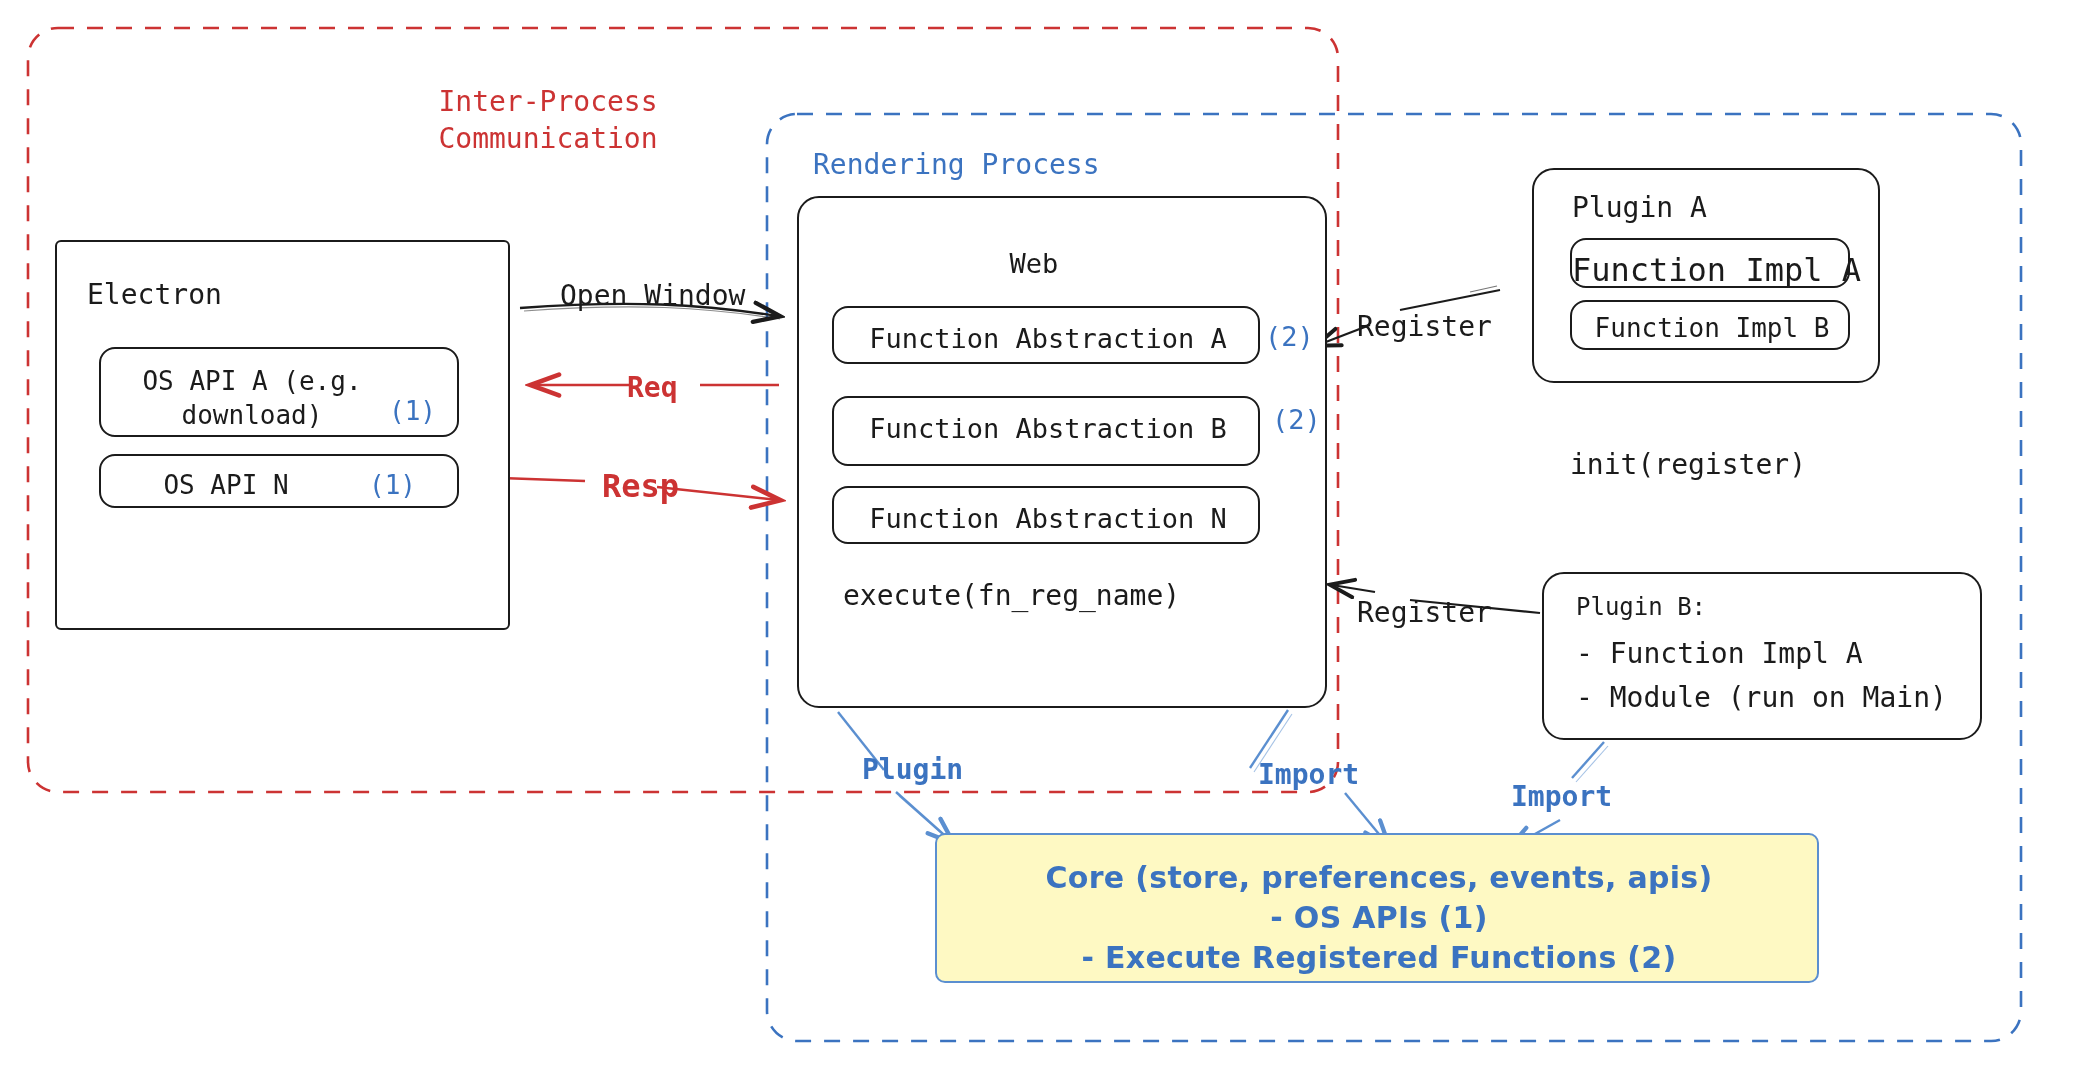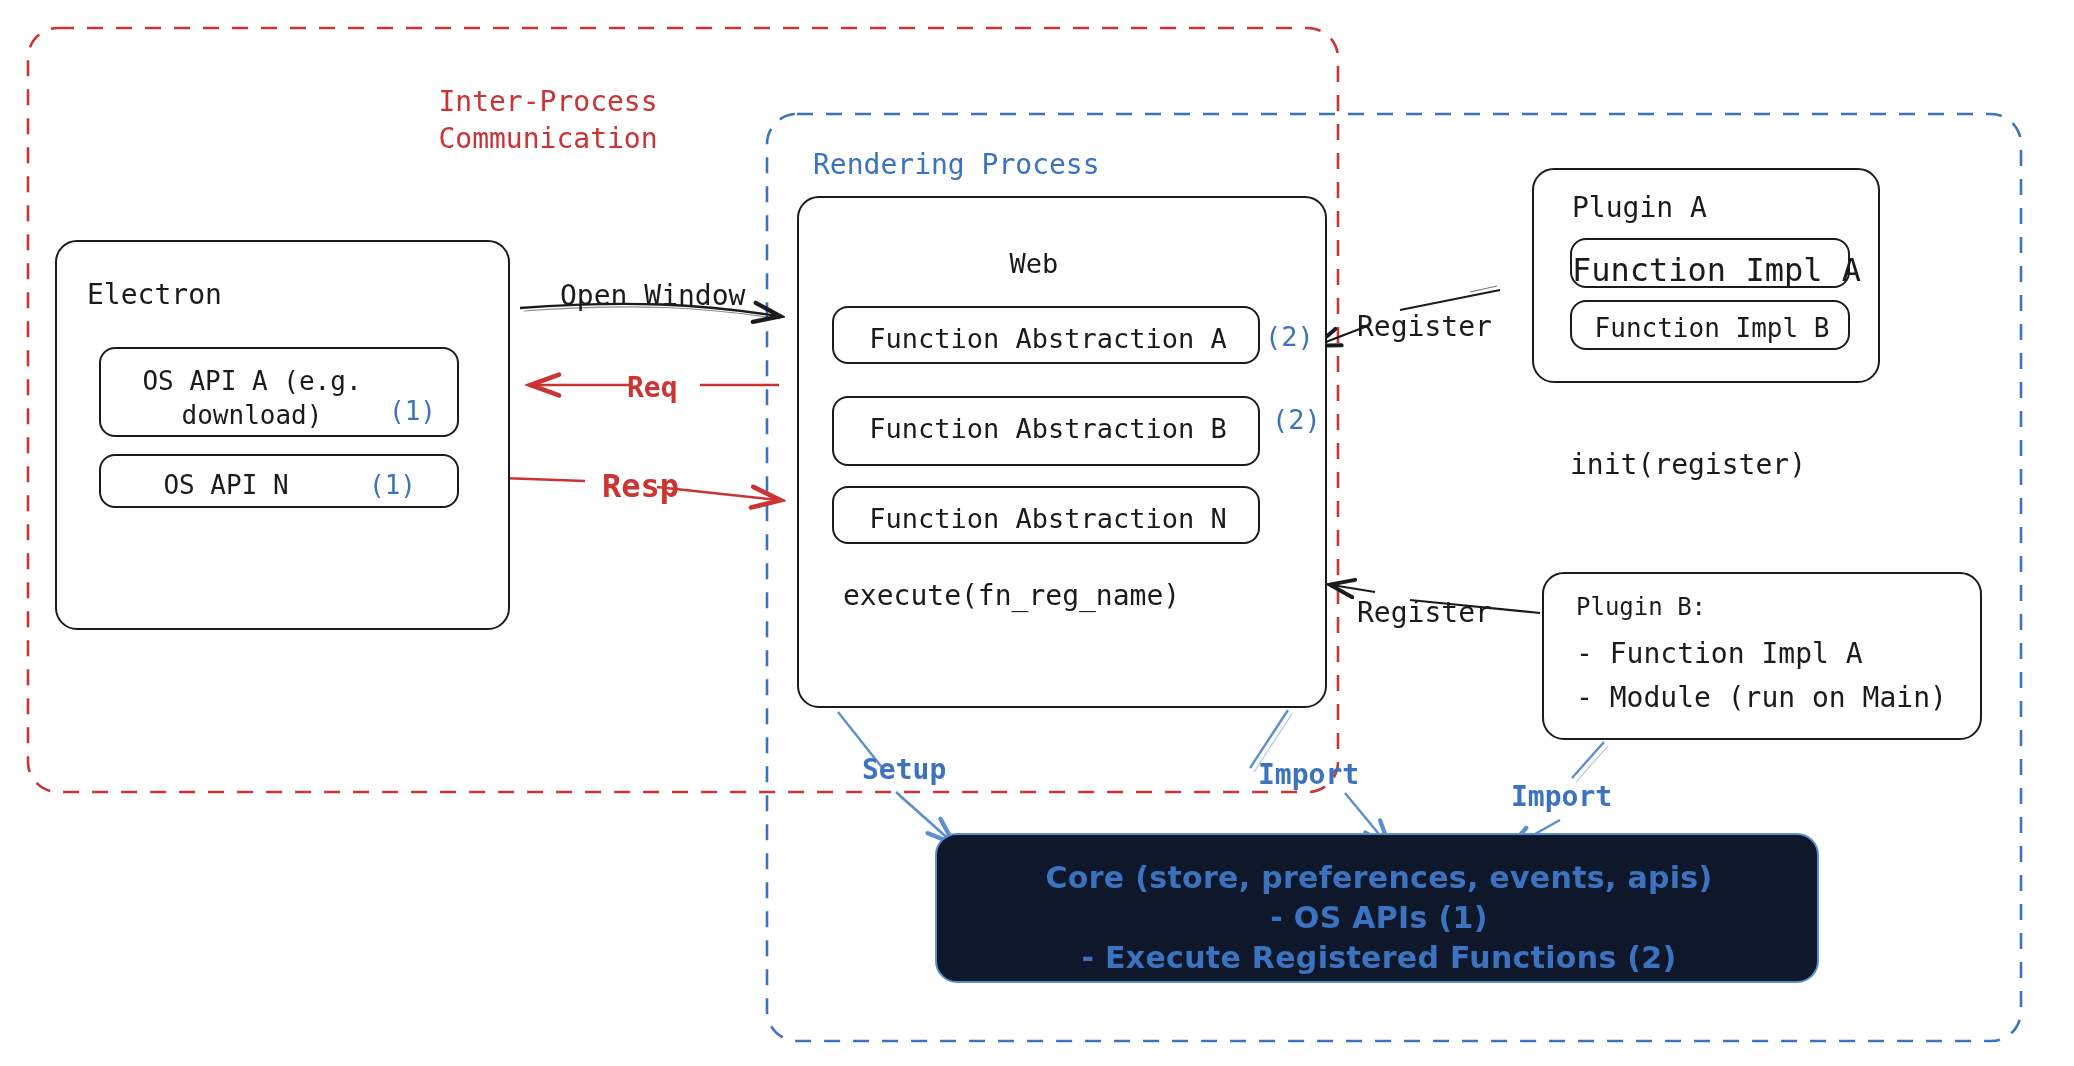--- a/index.html
+++ b/index.html
@@ -37,22 +37,22 @@
     line-height: 1.32;
   }
   .mono { font-family: "DejaVu Sans Mono", "Liberation Mono", monospace; }
   .red   { color: #CC3333; }
   .blue  { color: #3B73C0; }
   .ctr   { text-align: center; }
   .corebox {
     position: absolute;
     box-sizing: border-box;
     border: 2.5px solid #5B8FD0;
-    border-radius: 22px;
-    background: #0f172a;
+    border-radius: 10px;
+    background: #fef9c3;
   }
   .coretext {
     position: absolute;
     color: #3B73C0;
     text-align: center;
     white-space: pre;
     font-family: "DejaVu Sans", "Liberation Sans", sans-serif;
     font-weight: bold;
     letter-spacing: 0.3px;
     line-height: 1.38;
@@ -107,21 +107,21 @@
     <path d="M1604,742 L1572,778" fill="none" stroke="#5B8FD0" stroke-width="2.4"></path>
     <path d="M1608,746 L1576,782" fill="none" stroke="#5B8FD0" stroke-width="1.1" opacity=".55"></path>
     <path d="M1560,820 L1510,848" fill="none" stroke="#5B8FD0" stroke-width="2.4" marker-end="url(#ah-blue)"></path>
   </svg>
 
   <div class="label-txt mono red ctr" style="left:428px; top:84px; width:240px; font-size:28px;">Inter-Process
 Communication</div>
 
   <div class="label-txt mono blue" style="left:800px; top:147px; font-size:28px;margin-left:13px;">Rendering Process</div>
 
-  <div class="node" style="left:55px; top:240px; width:455px; height:390px;">
+  <div class="node" style="left:55px; top:240px; width:455px; height:390px;border-radius:6px;">
     <div class="label-txt mono" style="left:30px; top:35px; font-size:28px;">Electron</div>
 
     <div class="node inner" style="left:42px; top:105px; width:360px; height:90px;">
       <div class="label-txt mono ctr" style="left:6px; top:15px; width:290px; font-size:26px;">OS API A (e.g.
 download)</div>
       <div class="label-txt mono blue" style="left:288px; top:45px; font-size:26px;">(1)</div>
     </div>
 
     <div class="node inner" style="left:42px; top:212px; width:360px; height:54px;">
       <div class="label-txt mono ctr" style="left:10px; top:12px; width:230px; font-size:26px;">OS API N</div>
@@ -177,19 +177,19 @@
   <div class="label-txt mono" style="left:560px; top:278px; font-size:28px;">Open Window</div>
 
   <div class="label-txt mono red" style="left:627px; top:370px; font-size:28px; font-weight:bold;text-align:right;">Req</div>
 
   <div class="label-txt mono red" style="left:602px; top:465px; font-size:32px; font-weight:bold;">Resp</div>
 
   <div class="label-txt mono" style="left:1357px; top:309px; font-size:28px;">Register</div>
 
   <div class="label-txt mono" style="left:1357px; top:595px; font-size:28px;">Register</div>
 
-  <div class="label-txt mono blue" style="left:862px; top:752px; font-size:28px; font-weight:bold;">Setup</div>
+  <div class="label-txt mono blue" style="left:862px; top:752px; font-size:28px; font-weight:bold;">Plugin</div>
 
   <div class="label-txt mono blue" style="left:1258px; top:757px; font-size:28px; font-weight:bold;">Import</div>
 
   <div class="label-txt mono blue" style="left:1511px; top:779px; font-size:28px; font-weight:bold;">Import</div>
 
 </div>
 
 </body></html>

